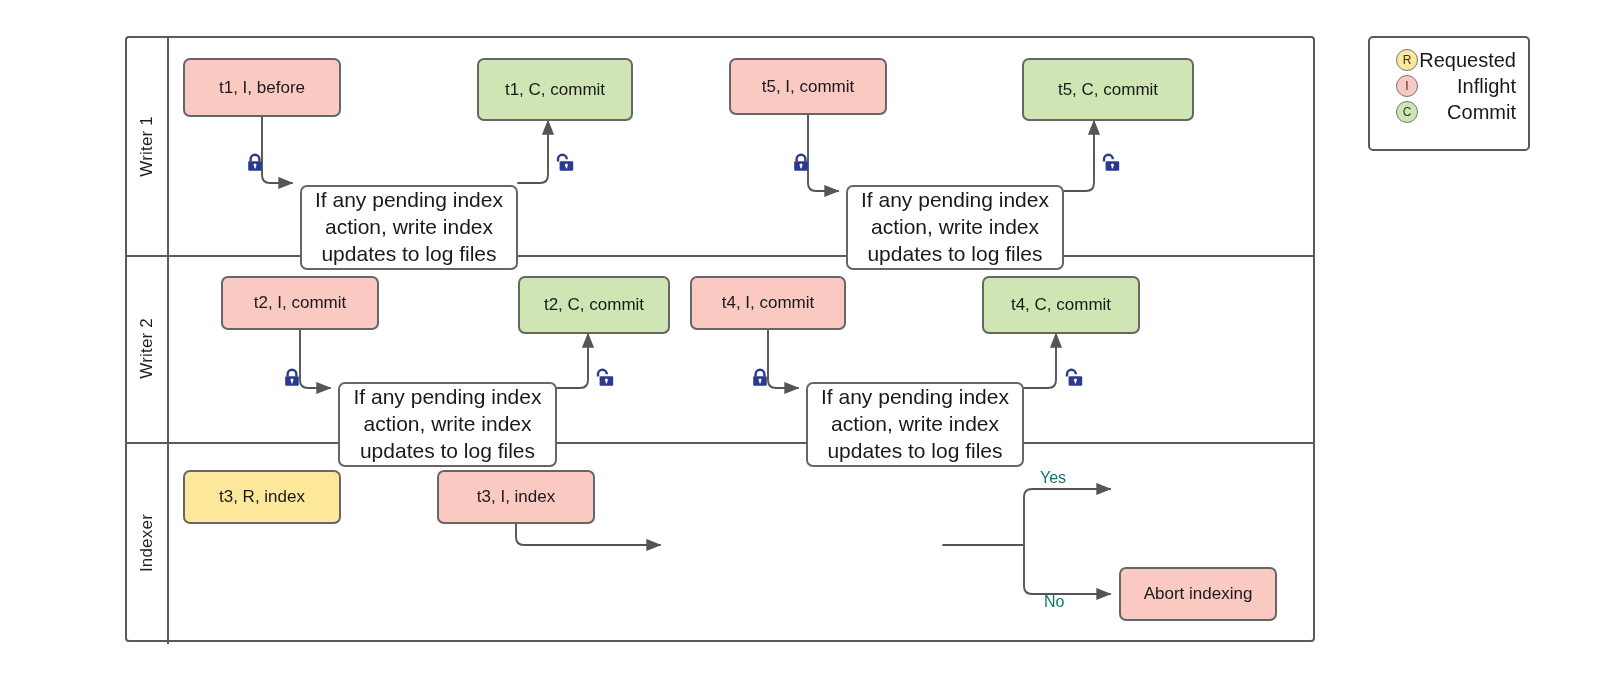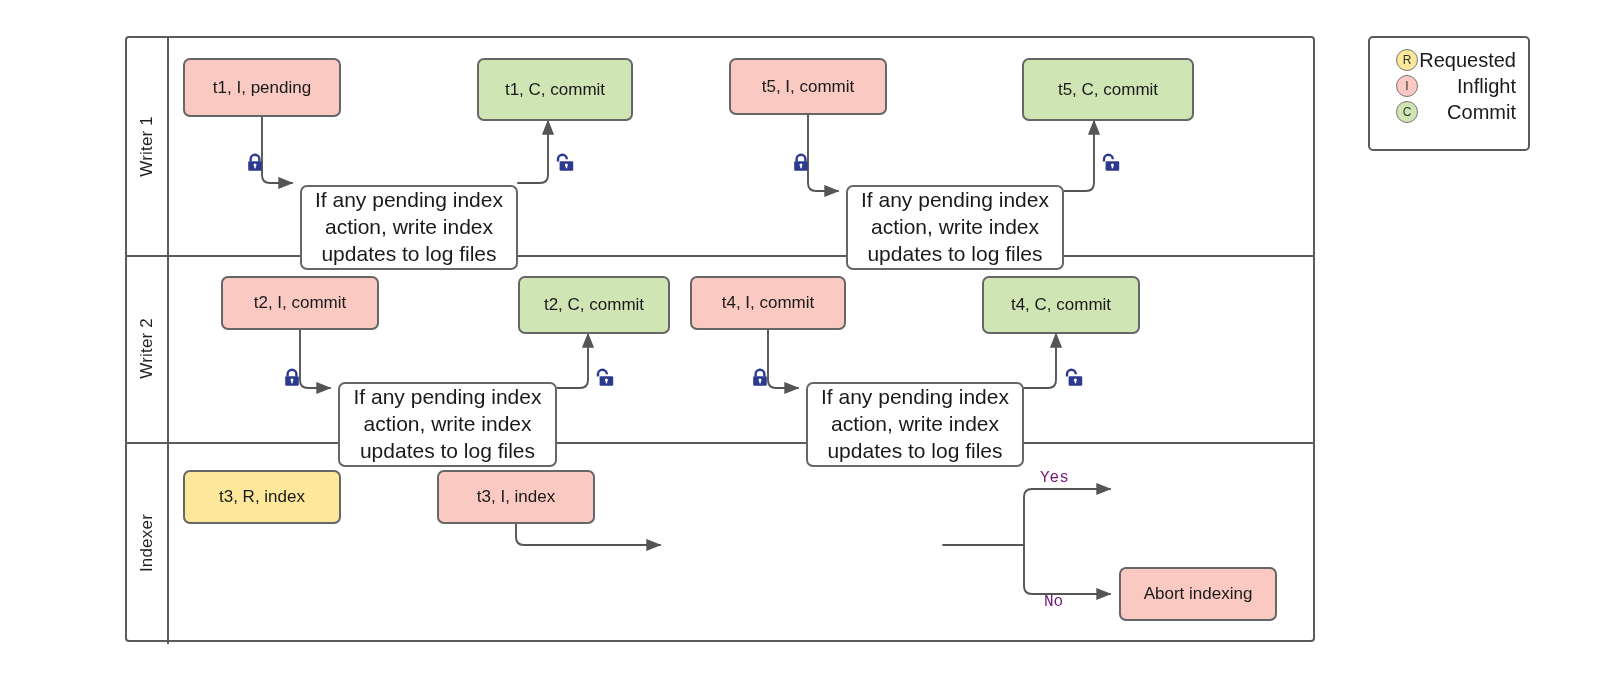--- a/index.html
+++ b/index.html
@@ -38,21 +38,21 @@
     position:absolute;left:0;top:0;width:100%;height:100%;
     display:flex;align-items:center;justify-content:center;text-align:center;
     font-size:16.5px;color:#1a1a1a;line-height:1.3;
   }
 
   .edges{position:absolute;left:0;top:0;width:1609px;height:700px;overflow:visible;pointer-events:none;}
 
   .lockwrap{position:absolute;width:22px;height:22px;}
   .lockwrap svg{display:block;}
 
-  .edge-label{position:absolute;font-size:16px;color:#701a75;font-family:Liberation Mono, monospace;}
+  .edge-label{position:absolute;font-size:16px;color:#0f766e;}
 
   .legend{
     position:absolute;left:1368px;top:36px;width:162px;height:115px;
     border:2.5px solid #5a5a5a;border-radius:5px;background:#fff;box-sizing:border-box;
     padding:9px 10px 0 0;
   }
   .legend-row{display:flex;align-items:center;height:26px;}
   .badge{
     width:20px;height:20px;border-radius:50%;border:1.8px solid #777;
     display:flex;align-items:center;justify-content:center;
@@ -118,21 +118,21 @@
       <path d="M516,524 L516,537 Q516,545 524,545 L660,545" marker-end="url(#ah)"></path>
 
       <path d="M943,545 L1024,545"></path>
 
       <path d="M1024,545 L1024,497 Q1024,489 1032,489 L1110,489" marker-end="url(#ah)"></path>
 
       <path d="M1024,545 L1024,586 Q1024,594 1032,594 L1110,594" marker-end="url(#ah)"></path>
     </g>
   </svg>
 
-  <div class="node n-pink" style="left:183px;top:58px;width:158px;height:59px;">t1, I, pending</div>
+  <div class="node n-pink" style="left:183px;top:58px;width:158px;height:59px;">t1, I, before</div>
 
   <div class="node n-white" style="left:300px;top:153px;width:218px;height:85px;">If any pending index action, write index updates to log files</div>
 
   <div class="node n-green" style="left:477px;top:58px;width:156px;height:63px;">t1, C, commit</div>
 
   <div class="node n-pink" style="left:729px;top:58px;width:158px;height:57px;">t5, I, commit</div>
 
   <div class="node n-white" style="left:846px;top:153px;width:218px;height:85px;">If any pending index action, write index updates to log files</div>
 
   <div class="node n-green" style="left:1022px;top:58px;width:172px;height:63px;">t5, C, commit</div>

